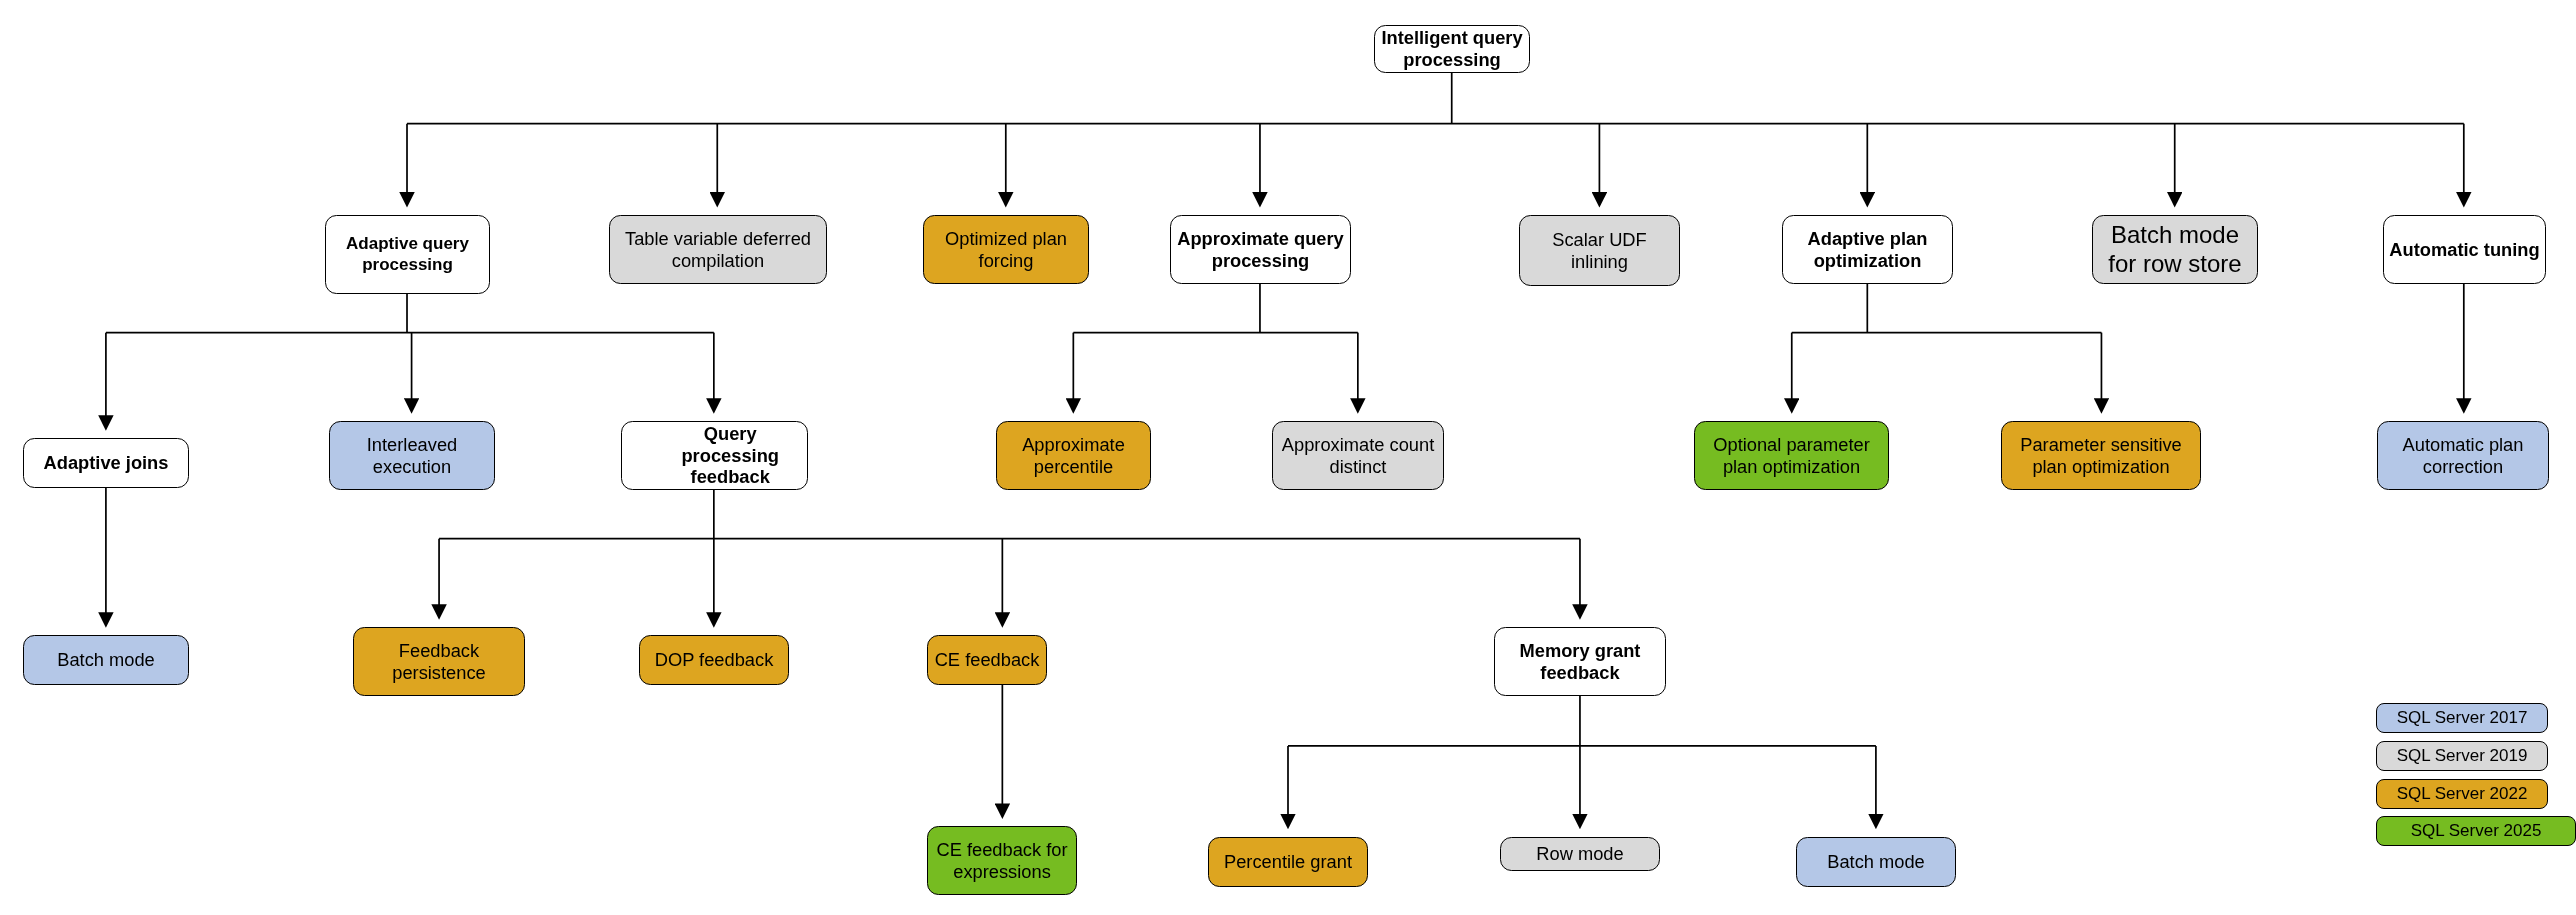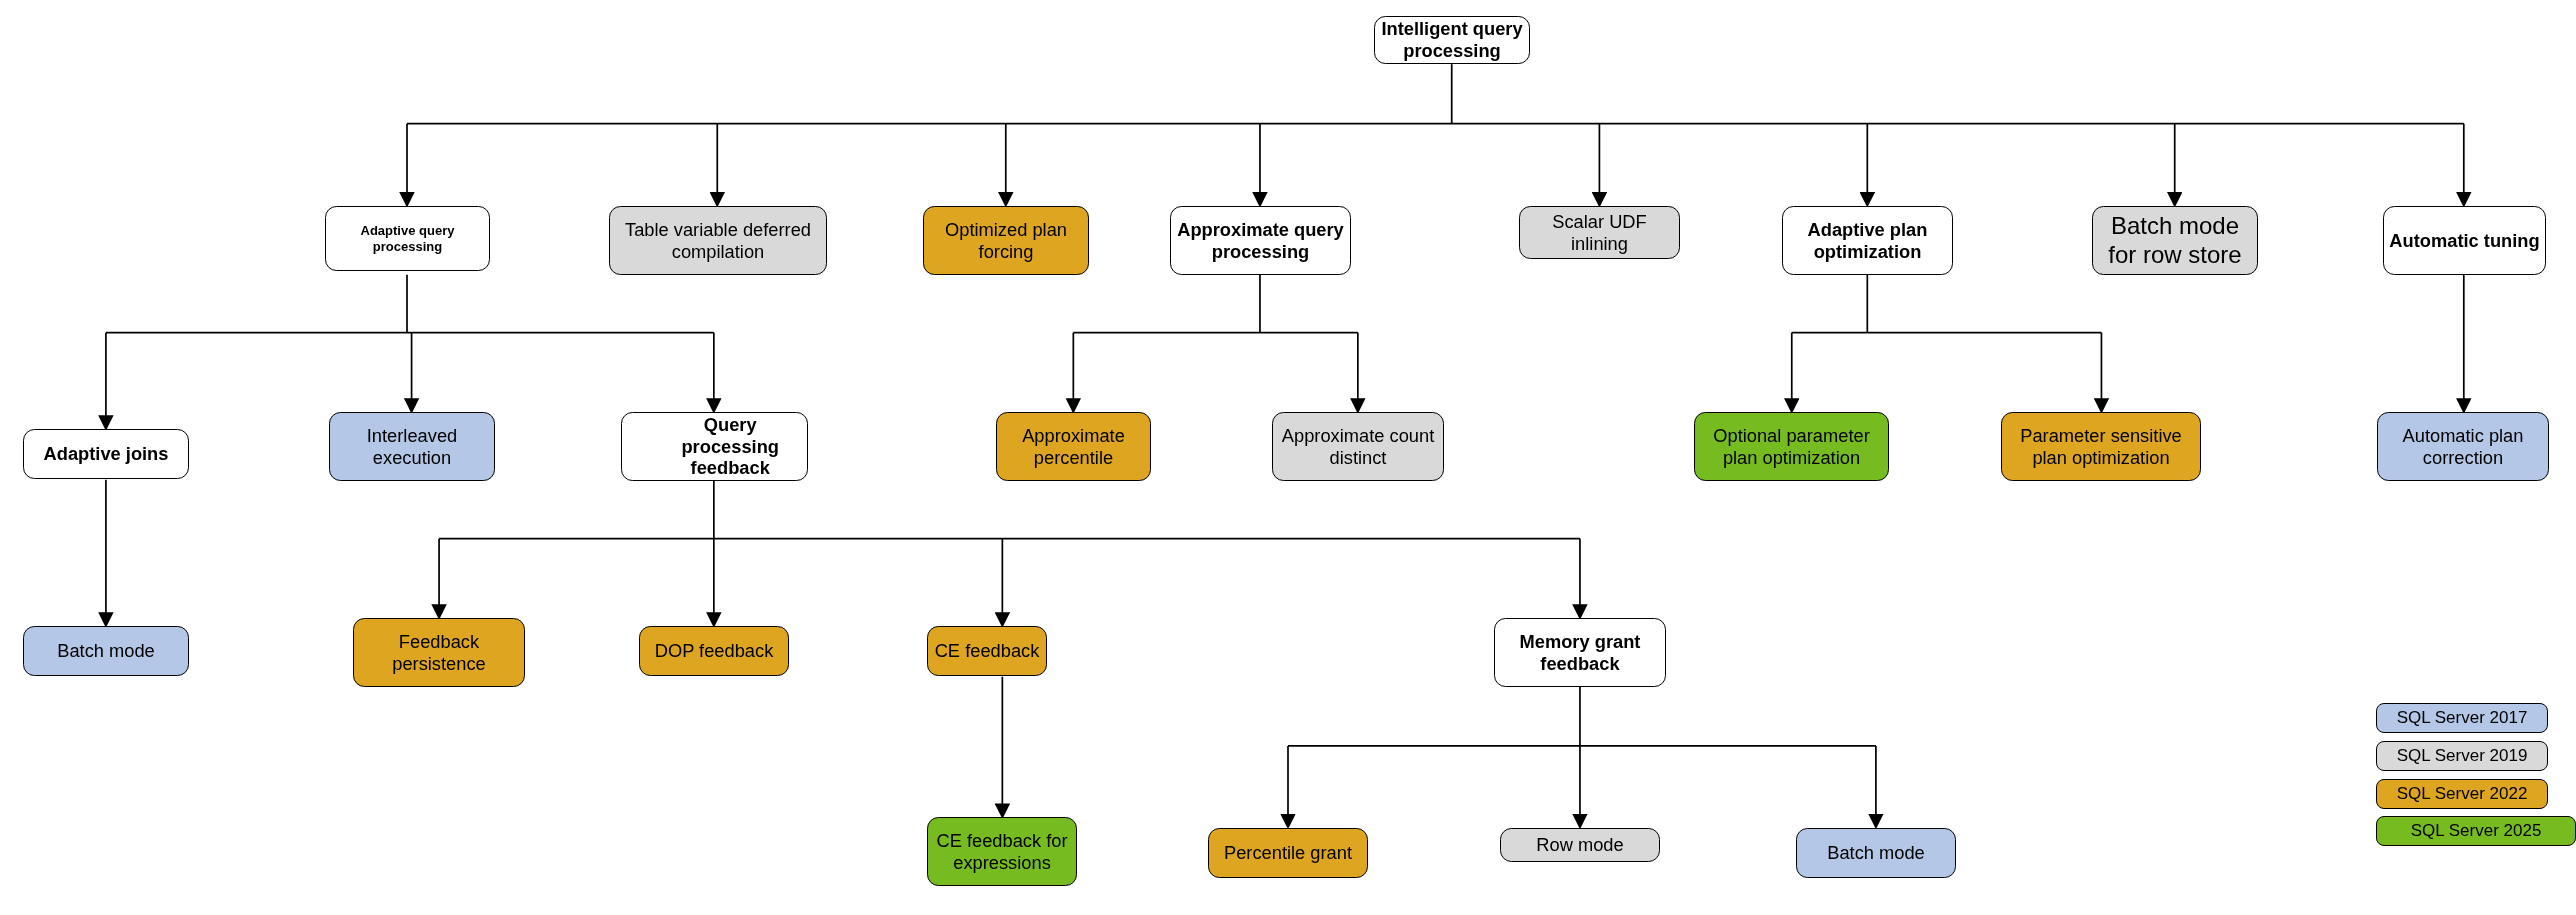--- a/index.html
+++ b/index.html
@@ -29,20 +29,21 @@
     display: flex;
     align-items: center;
     justify-content: center;
     text-align: center;
     border: 1.7px solid #000000;
     border-radius: 11.4px;
     color: #000000;
     line-height: 1.18;
     padding: 2.3px 4.6px;
     z-index: 2;
+    margin-top: 9px;
   }
   
   .node.cat   { background: #ffffff; font-weight: bold; }
   .node.blue  { background: #b4c7e7; font-weight: normal; }
   .node.gray  { background: #d9d9d9; font-weight: normal; }
   .node.gold  { background: #dda520; font-weight: normal; }
   .node.green { background: #76bc21; font-weight: normal; }
 
   .legend-item {
     position: absolute;
@@ -103,25 +104,25 @@
         <path d="M 1751 1182 L 1751 1426" marker-end="url(#arrow)"></path>
         <path d="M 2760 1200 L 2760 1303"></path>
         <path d="M 2250 1303 L 3277 1303"></path>
         <path d="M 2250 1303 L 2250 1444" marker-end="url(#arrow)"></path>
         <path d="M 2760 1303 L 2760 1444" marker-end="url(#arrow)"></path>
         <path d="M 3277 1303 L 3277 1444" marker-end="url(#arrow)"></path>
       </g>
   </svg>
   <div id="node-layer">
       <div class="node cat" style="left: 1374px; top: 16px; width: 156px; height: 48px; font-size: 18.3px;">Intelligent query processing</div>
-      <div class="node cat" style="left: 325px; top: 206px; width: 165px; height: 65px; font-size: 13px;">Adaptive query processing</div>
+      <div class="node cat" style="left: 325px; top: 206px; width: 165px; height: 79px; font-size: 17px;">Adaptive query processing</div>
       <div class="node gray" style="left: 609px; top: 206px; width: 218px; height: 69px; font-size: 18.3px;">Table variable deferred compilation</div>
       <div class="node gold" style="left: 923px; top: 206px; width: 166px; height: 69px; font-size: 18.3px;">Optimized plan forcing</div>
       <div class="node cat" style="left: 1170px; top: 206px; width: 181px; height: 69px; font-size: 18.3px;">Approximate query processing</div>
-      <div class="node gray" style="left: 1519px; top: 206px; width: 161px; height: 53px; font-size: 18.3px;">Scalar UDF inlining</div>
+      <div class="node gray" style="left: 1519px; top: 206px; width: 161px; height: 71px; font-size: 18.3px;">Scalar UDF inlining</div>
       <div class="node cat" style="left: 1782px; top: 206px; width: 171px; height: 69px; font-size: 18.3px;">Adaptive plan optimization</div>
       <div class="node gray" style="left: 2092px; top: 206px; width: 166px; height: 69px; font-size: 24px;">Batch mode for row store</div>
       <div class="node cat" style="left: 2383px; top: 206px; width: 163px; height: 69px; font-size: 18.3px;">Automatic tuning</div>
       <div class="node cat" style="left: 23px; top: 429px; width: 166px; height: 50px; font-size: 18.3px;">Adaptive joins</div>
       <div class="node blue" style="left: 329px; top: 412px; width: 166px; height: 69px; font-size: 18.3px;">Interleaved execution</div>
       <div class="node cat" style="left: 621px; top: 412px; width: 187px; height: 69px; font-size: 18.3px; padding-left: 36px;">Query processing feedback</div>
       <div class="node gold" style="left: 996px; top: 412px; width: 155px; height: 69px; font-size: 18.3px;">Approximate percentile</div>
       <div class="node gray" style="left: 1272px; top: 412px; width: 172px; height: 69px; font-size: 18.3px;">Approximate count distinct</div>
       <div class="node green" style="left: 1694px; top: 412px; width: 195px; height: 69px; font-size: 18.3px;">Optional parameter plan optimization</div>
       <div class="node gold" style="left: 2001px; top: 412px; width: 200px; height: 69px; font-size: 18.3px;">Parameter sensitive plan optimization</div>

